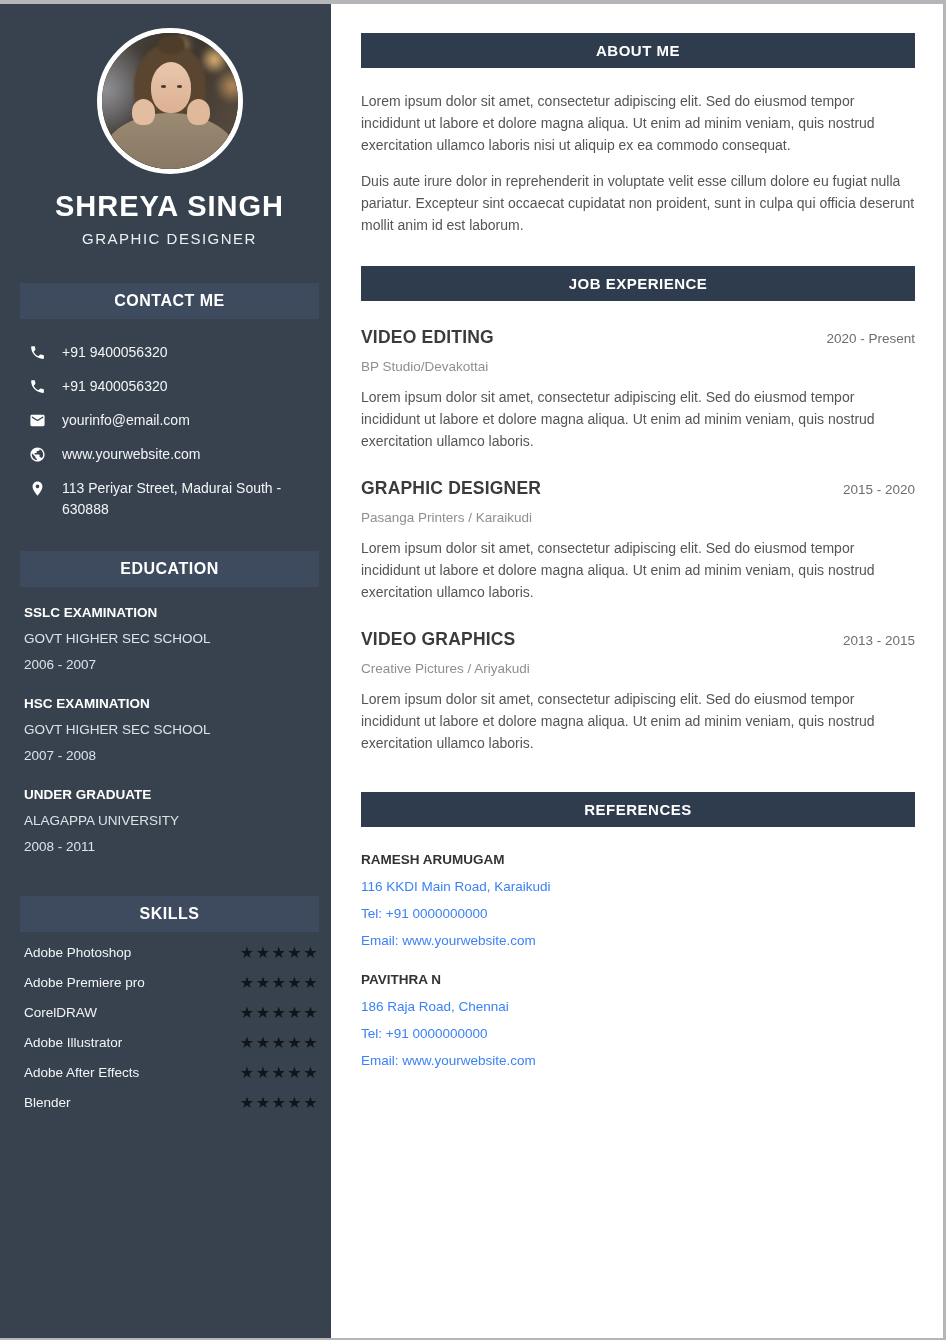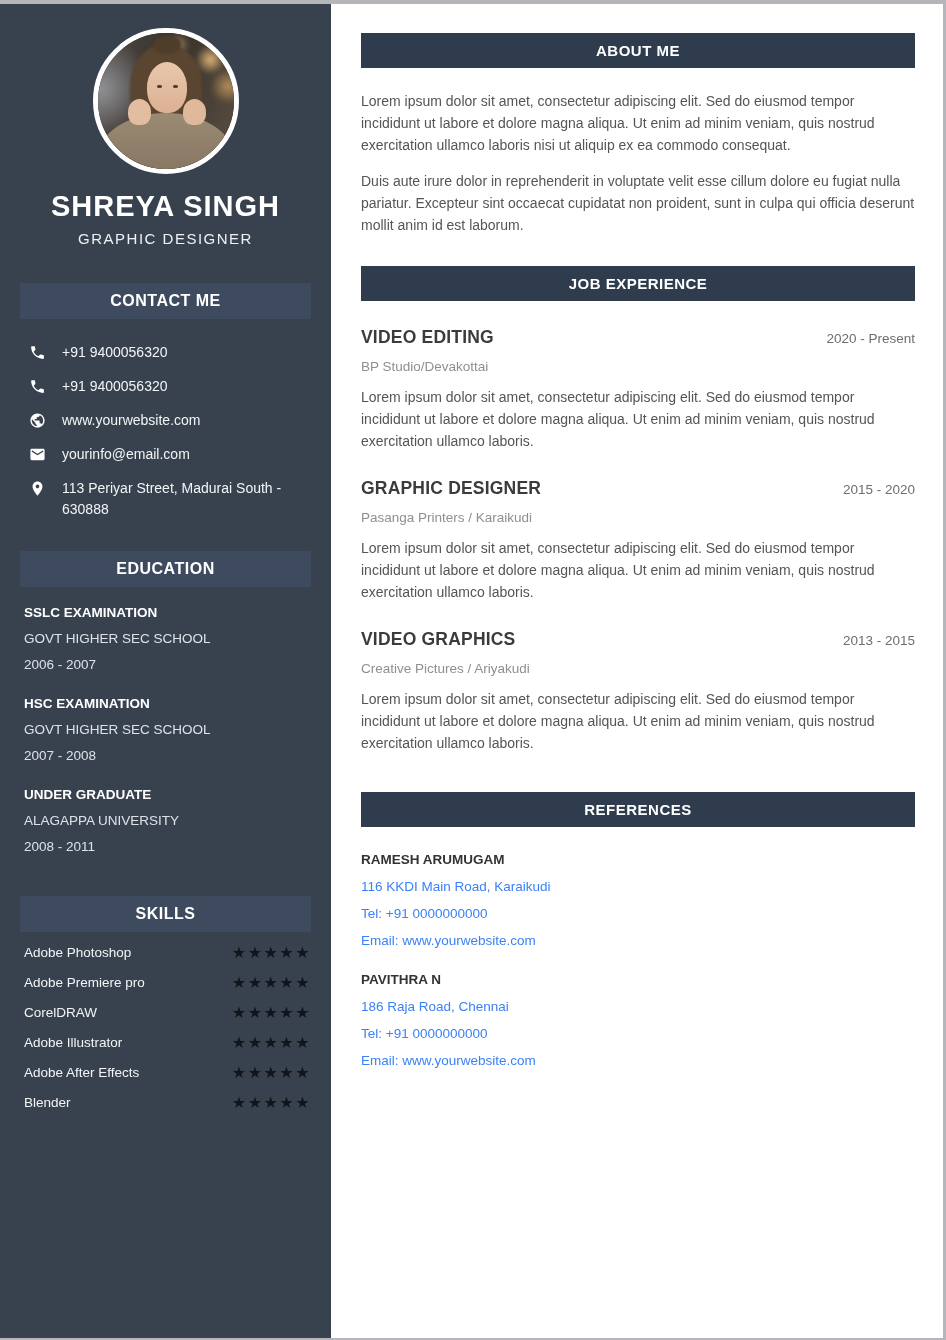--- a/index.html
+++ b/index.html
@@ -14,21 +14,21 @@
     padding:4px 3px 2px 0;
   }
   .sheet { display:flex; width:100%; height:100%; }
 
   
   .sidebar {
     width:331px; flex-shrink:0;
     background:#38424f;
     color:#fff;
     box-sizing:border-box;
-    padding:24px 20px 0 20px;
+    padding:24px 12px 0 20px;
   }
   .photo-ring {
     position:relative;
     width:136px; height:136px;
     border:5px solid #ffffff;
     border-radius:50%;
     margin:0 auto;
     overflow:hidden;
     background:#3a342e;
   }
@@ -155,29 +155,29 @@
           <span>+91 9400056320</span>
         </li>
         <li class="contact-item">
           <svg viewBox="0 0 24 24">
               <path d="M6.62 10.79c1.44 2.83 3.76 5.14 6.59 6.59l2.2-2.21c.27-.27.67-.36 1.02-.24 1.12.37 2.33.57 3.57.57.55 0 1 .45 1 1V20c0 .55-.45 1-1 1-9.39 0-17-7.61-17-17 0-.55.45-1 1-1h3.5c.55 0 1 .45 1 1 0 1.25.2 2.45.57 3.57.11.35.03.74-.25 1.02l-2.2 2.2z"></path>
             </svg>
           <span>+91 9400056320</span>
         </li>
         <li class="contact-item">
           <svg viewBox="0 0 24 24">
+              <path d="M20 4H4c-1.1 0-1.99.9-1.99 2L2 18c0 1.1.9 2 2 2h16c1.1 0 2-.9 2-2V6c0-1.1-.9-2-2-2zm0 4l-8 5-8-5V6l8 5 8-5v2z"></path>
+            </svg>
+          <span>yourinfo@email.com</span>
+        </li>
+        <li class="contact-item">
+          <svg viewBox="0 0 24 24">
               <path d="M12 2C6.48 2 2 6.48 2 12s4.48 10 10 10 10-4.48 10-10S17.52 2 12 2zm-1 17.93c-3.95-.49-7-3.85-7-7.93 0-.62.08-1.21.21-1.79L9 15v1c0 1.1.9 2 2 2v1.93zm6.9-2.54c-.26-.81-1-1.39-1.9-1.39h-1v-3c0-.55-.45-1-1-1H8v-2h2c.55 0 1-.45 1-1V7h2c1.1 0 2-.9 2-2v-.41c2.93 1.19 5 4.06 5 7.41 0 2.08-.8 3.97-2.1 5.39z"></path>
             </svg>
           <span>www.yourwebsite.com</span>
-        </li>
-        <li class="contact-item">
-          <svg viewBox="0 0 24 24">
-              <path d="M20 4H4c-1.1 0-1.99.9-1.99 2L2 18c0 1.1.9 2 2 2h16c1.1 0 2-.9 2-2V6c0-1.1-.9-2-2-2zm0 4l-8 5-8-5V6l8 5 8-5v2z"></path>
-            </svg>
-          <span>yourinfo@email.com</span>
         </li>
         <li class="contact-item">
           <svg viewBox="0 0 24 24">
               <path d="M12 2C8.13 2 5 5.13 5 9c0 5.25 7 13 7 13s7-7.75 7-13c0-3.87-3.13-7-7-7zm0 9.5c-1.38 0-2.5-1.12-2.5-2.5s1.12-2.5 2.5-2.5 2.5 1.12 2.5 2.5-1.12 2.5-2.5 2.5z"></path>
             </svg>
           <span>113 Periyar Street, Madurai South - 630888</span>
         </li>
       </ul>
 
       <div class="side-header edu">EDUCATION</div>

